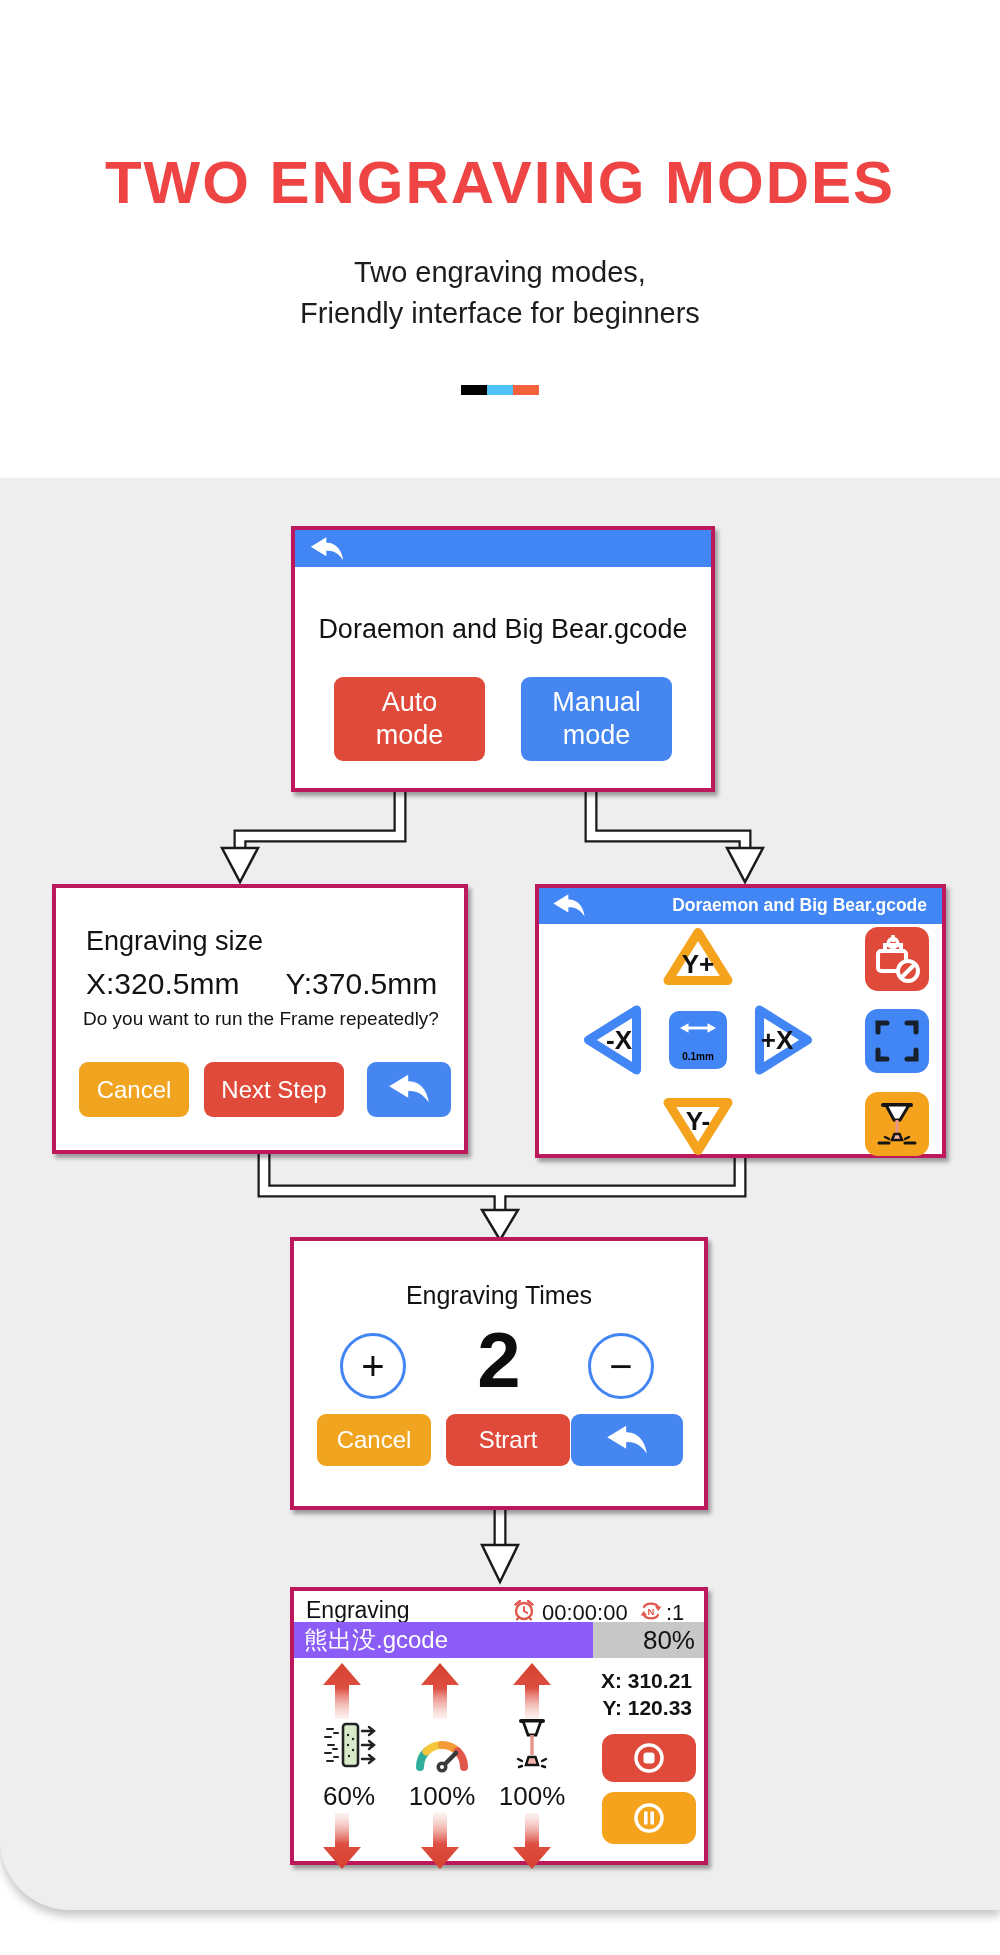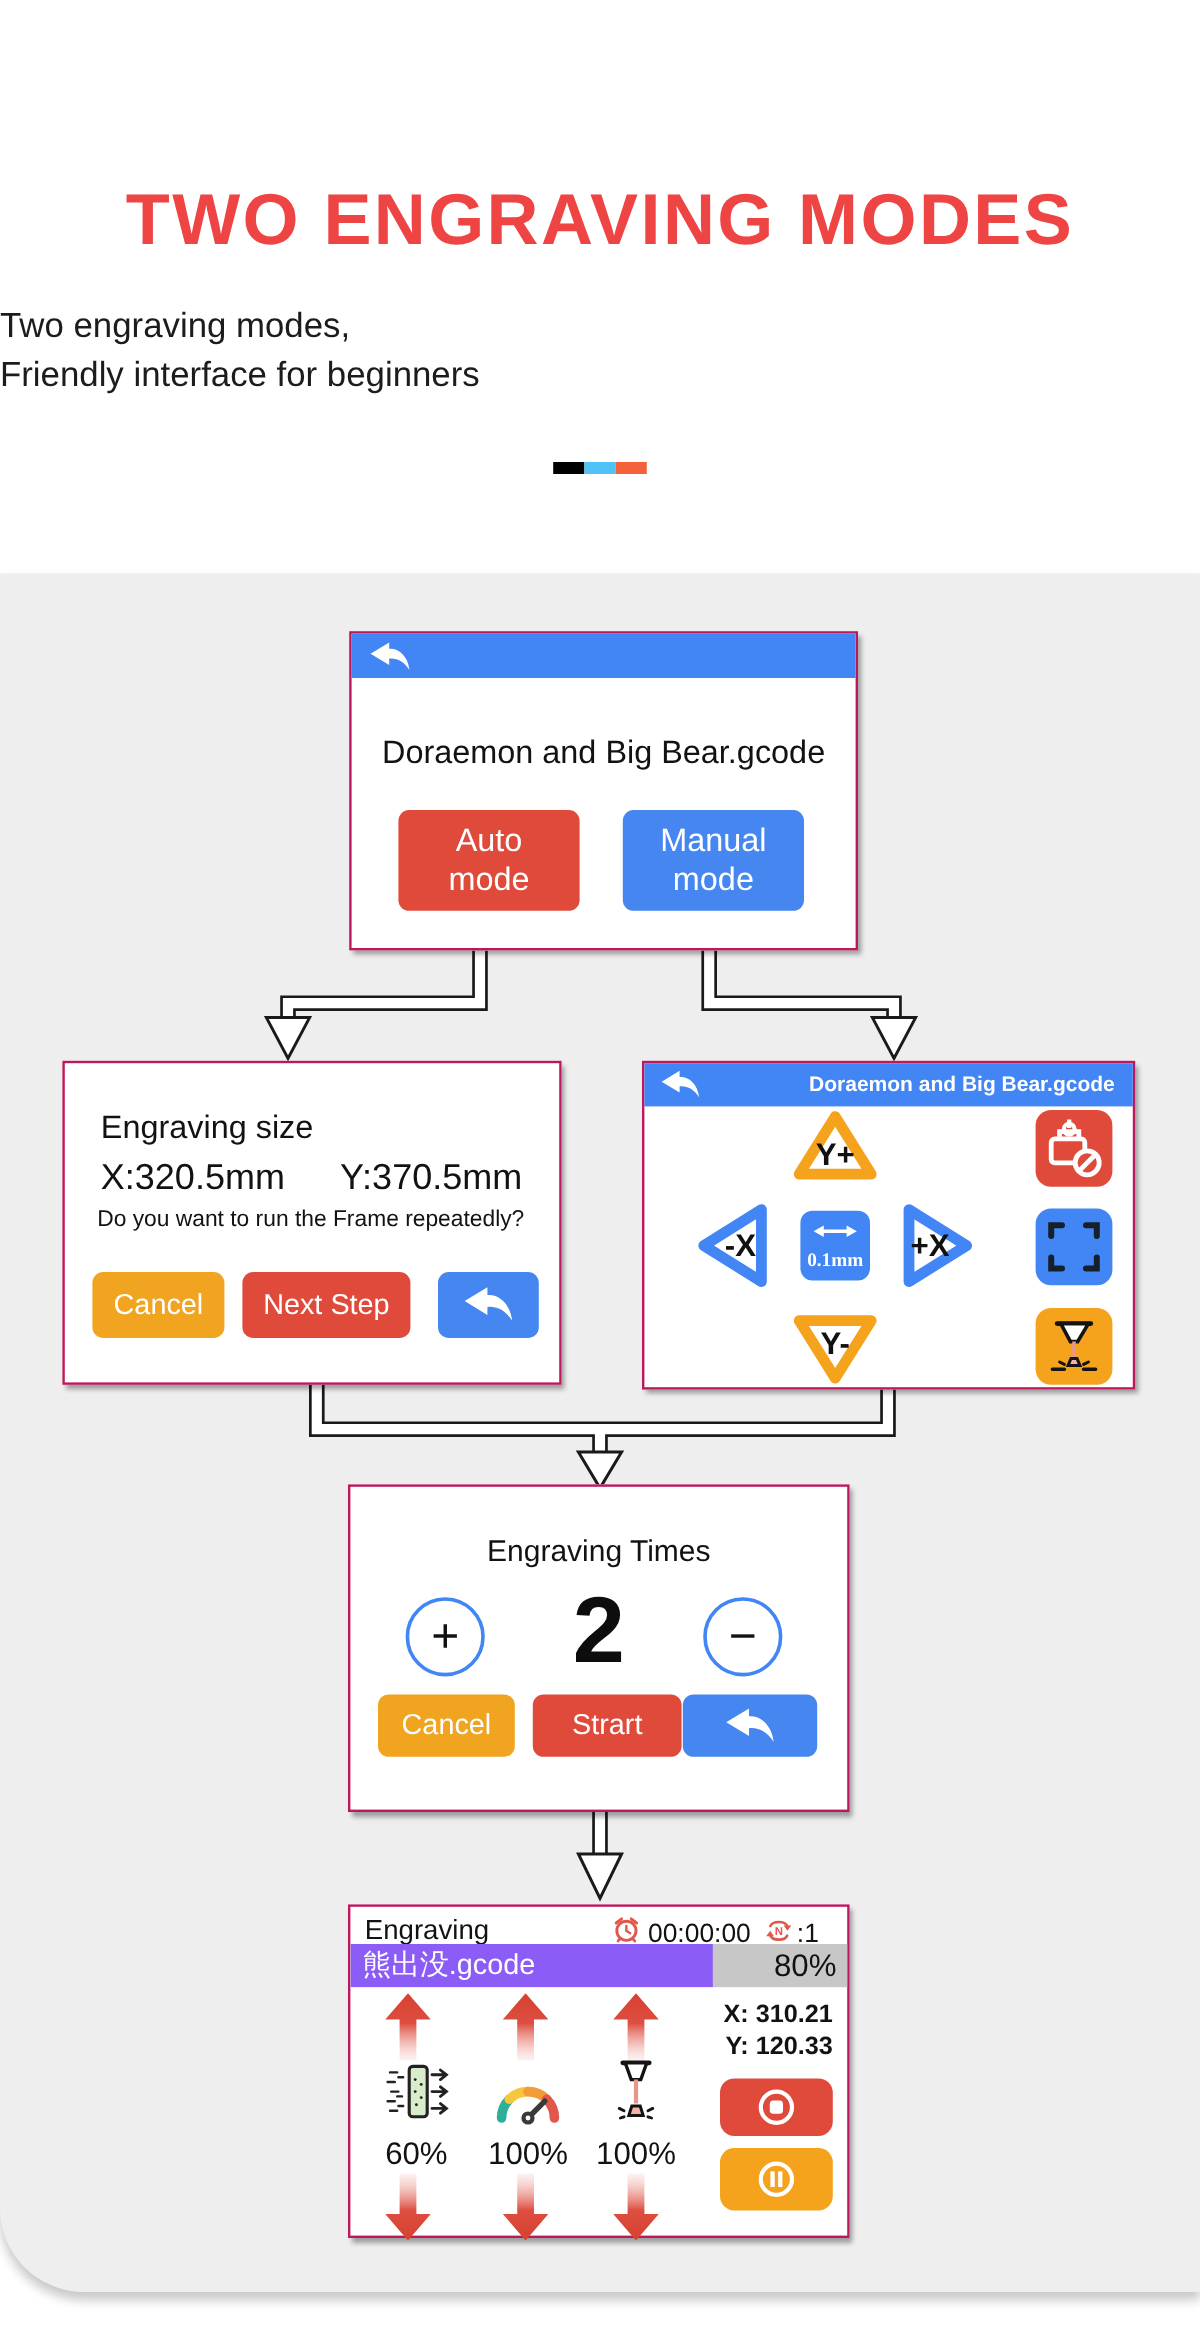--- a/index.html
+++ b/index.html
@@ -2,37 +2,37 @@
 <html><head>
 <meta charset="utf-8">
 <style>
   * { margin:0; padding:0; box-sizing:border-box; }
   body { background:#fff; font-family:"Liberation Sans","DejaVu Sans",sans-serif; }
   .page { position:relative; width:1000px; height:1955px; background:#fff; overflow:hidden; }
 
   
   .main-title { position:absolute; top:148px; left:0; width:100%; text-align:center;
     font-size:60px; font-weight:800; letter-spacing:2px; color:#ef4444; }
-  .sub-title { position:absolute; top:252px; left:0; width:100%; 
+  .sub-title { position:absolute; top:252px; left:0; width:100%; text-align:center;
     font-size:29px; line-height:41px; color:#1c1c1c; }
   .divider { position:absolute; top:385px; left:0; width:100%; text-align:center; font-size:0; }
   .divider span { display:inline-block; width:26px; height:10px; }
 
   
   .panel { position:absolute; left:0; top:478px; width:1000px; height:1432px;
     background:#EEEEEF; border-bottom-left-radius:70px;
     box-shadow:0 6px 9px rgba(0,0,0,0.22); z-index:0; }
 
   .connectors { position:absolute; left:0; top:0; width:1000px; height:1955px; z-index:1; pointer-events:none; }
   .pipe-o { fill:none; stroke:#1a1a1a; stroke-width:13px; }
   .pipe-i { fill:none; stroke:#ffffff; stroke-width:8.5px; }
   .ahead  { fill:#ffffff; stroke:#1a1a1a; stroke-width:2.5px; }
 
   
-  .card { position:absolute; background:#fff; border:2px solid #be185d;
+  .card { position:absolute; background:#fff; border:4px solid #be185d;
     box-shadow:3px 4px 4px rgba(0,0,0,0.35); z-index:2; }
   .blue-bar { position:absolute; left:0; top:0; width:100%; background:#4285F4; }
   .swoosh { display:block; }
 
   .btn { position:absolute; display:flex; align-items:center; justify-content:center;
     color:#fff; border-radius:9px; text-align:center; cursor:default; }
   .btn.red { background:#E04A3B; }
   .btn.blue { background:#4586F0; }
   .btn.orange { background:#F0A41F; }
 
@@ -58,21 +58,21 @@
   .jog svg { position:absolute; left:0; top:0; width:76px; height:66px; }
   .jog .lbl { position:absolute; left:0; top:0; width:100%; height:100%;
     display:flex; align-items:center; justify-content:center;
     font-size:26px; font-weight:600; color:#111; }
   .tri-orange path { stroke:#F5A21D; }
   .tri-blue path { stroke:#4285F4; }
   .sq-btn { position:absolute; width:64px; height:64px; border-radius:13px; }
   .sq-btn.red { background:#E04A3B; } .sq-btn.blue { background:#4285F4; } .sq-btn.orange { background:#F5A21D; }
   .step-box { position:absolute; left:130px; top:123px; width:58px; height:58px;
     background:#4285F4; border-radius:10px; text-align:center; }
-  .step-box .sv { position:absolute; left:0; right:0; bottom:7px; font-size:16px; font-weight:700; color:#ffffff;font-family:Liberation Serif, serif; }
+  .step-box .sv { position:absolute; left:0; right:0; bottom:7px; font-size:10px; font-weight:700; color:#000000; }
 
   
   #card-times { left:290px; top:1237px; width:418px; height:273px; }
   #card-times .t1 { position:absolute; top:40px; width:100%; text-align:center; font-size:25px; color:#121212; }
   .circ { position:absolute; width:66px; height:66px; border-radius:50%;
     border:3px solid #4285F4; background:#fff; display:flex; align-items:center; justify-content:center;
     font-size:40px; font-weight:500; color:#111; }
   #card-times .val { position:absolute; left:0; top:74px; width:100%; text-align:center;
     font-size:78px; font-weight:600; color:#0d0d0d; }
   #card-times .btn { top:173px; height:52px; font-size:24px; }

